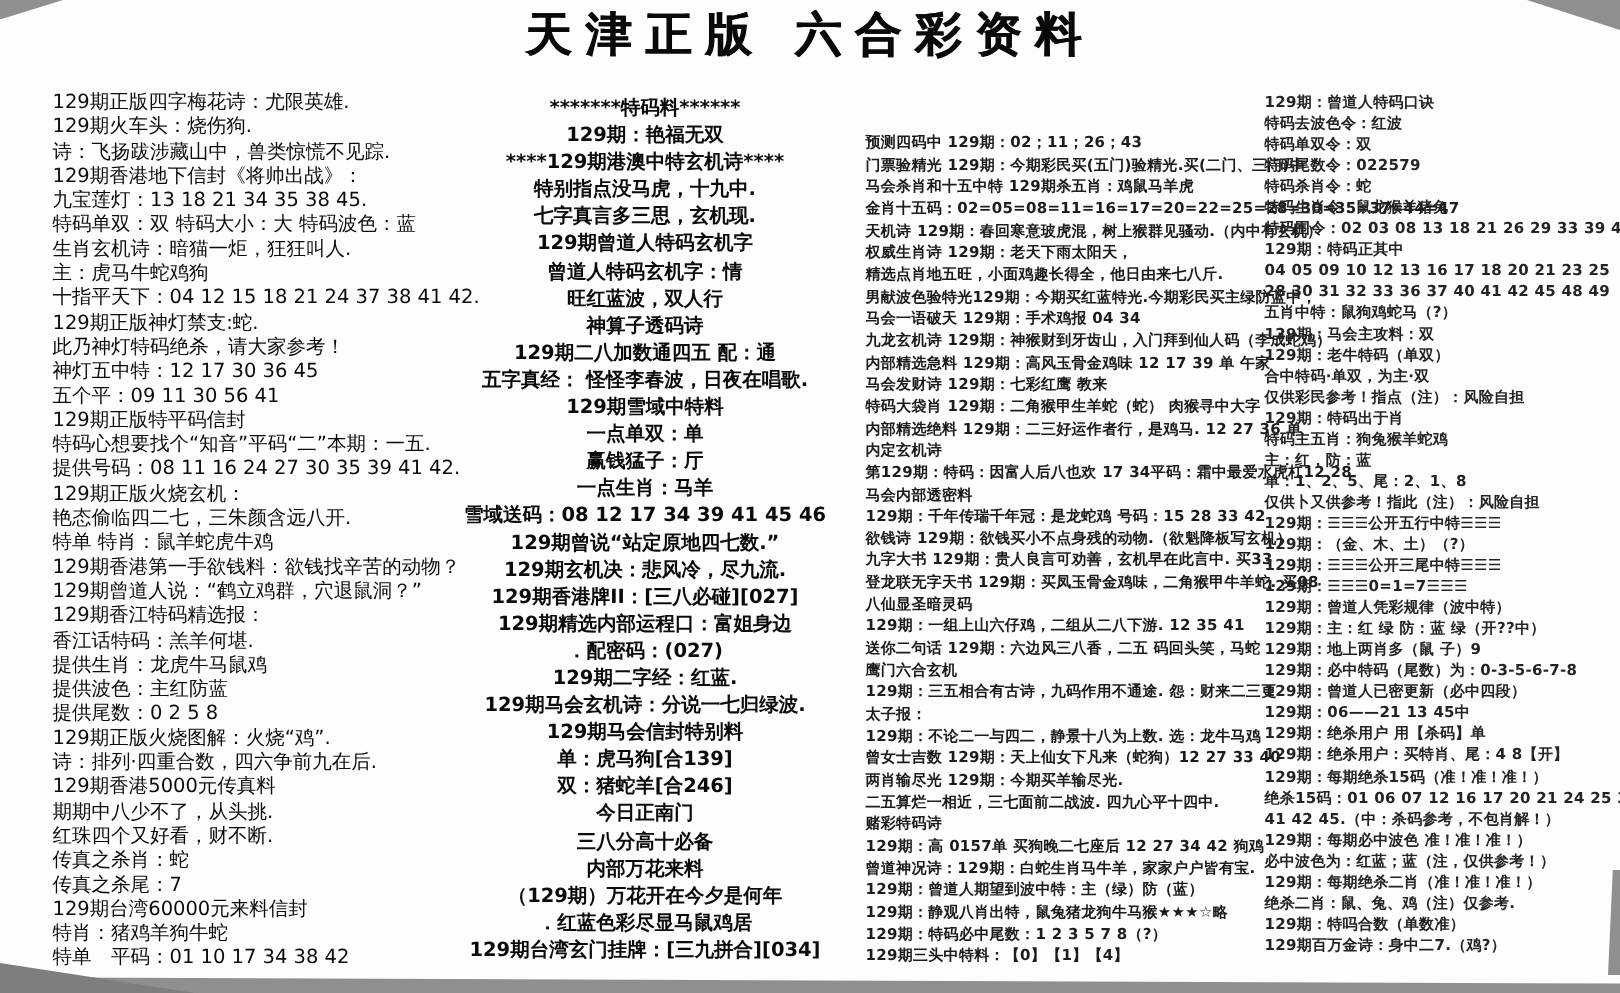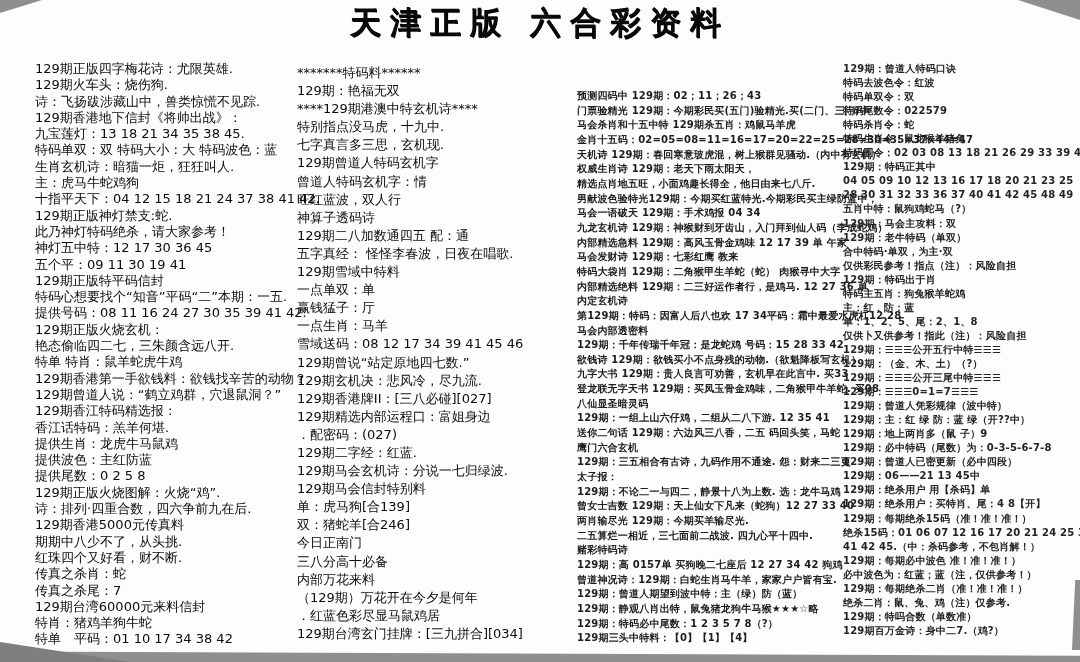--- a/index.html
+++ b/index.html
@@ -25,21 +25,21 @@
     text-align:center;
     font-family:"DejaVu Serif","Liberation Serif",serif;
     font-weight:bold;font-size:31px;letter-spacing:9px;
     color:#090909;
     text-shadow:0.6px 0.6px 0 #000;
     white-space:nowrap;
   }
   .col{position:absolute;color:#0b0b0b;}
   .col .line{white-space:nowrap;}
   .col-1{left:35px;top:61px;width:256px;font-size:13px;line-height:16.3px;font-weight:normal;}
-  .col-2{left:297px;top:64px;width:266px;font-size:13px;line-height:18.1px;font-weight:normal;}
+  .col-2{left:297px;top:64px;width:266px;font-size:13px;line-height:18.1px;font-weight:bold;text-align:center;}
   .col-3{left:577px;top:64px;width:258px;font-size:10px;line-height:14.65px;font-weight:bold;color:#1c1c1c;margin-top:25px;}
   .col-4{left:843px;top:62px;width:237px;font-size:10px;line-height:14.05px;font-weight:bold;color:#242424;}
   .col-3 .line,.col-4 .line{letter-spacing:0.2px;}
 </style>
 </head>
 <body>
 
 <div class="page">
   <div class="title">天津正版  六合彩资料</div>
 
@@ -49,21 +49,21 @@
       <div class="line">诗：飞扬跋涉藏山中，兽类惊慌不见踪.</div>
       <div class="line">129期香港地下信封《将帅出战》：</div>
       <div class="line">九宝莲灯：13 18 21 34 35 38 45.</div>
       <div class="line">特码单双：双 特码大小：大 特码波色：蓝</div>
       <div class="line">生肖玄机诗：暗猫一炬，狂狂叫人.</div>
       <div class="line">主：虎马牛蛇鸡狗</div>
       <div class="line">十指平天下：04 12 15 18 21 24 37 38 41 42.</div>
       <div class="line">129期正版神灯禁支:蛇.</div>
       <div class="line">此乃神灯特码绝杀，请大家参考！</div>
       <div class="line">神灯五中特：12 17 30 36 45</div>
-      <div class="line">五个平：09 11 30 19 41</div>
+      <div class="line">五个平：09 11 30 56 41</div>
       <div class="line">129期正版特平码信封</div>
       <div class="line">特码心想要找个“知音”平码“二”本期：一五.</div>
       <div class="line">提供号码：08 11 16 24 27 30 35 39 41 42.</div>
       <div class="line">129期正版火烧玄机：</div>
       <div class="line">艳态偷临四二七，三朱颜含远八开.</div>
       <div class="line">特单 特肖：鼠羊蛇虎牛鸡</div>
       <div class="line">129期香港第一手欲钱料：欲钱找辛苦的动物？</div>
       <div class="line">129期曾道人说：“鹤立鸡群，穴退鼠洞？”</div>
       <div class="line">129期香江特码精选报：</div>
       <div class="line">香江话特码：羔羊何堪.</div>

